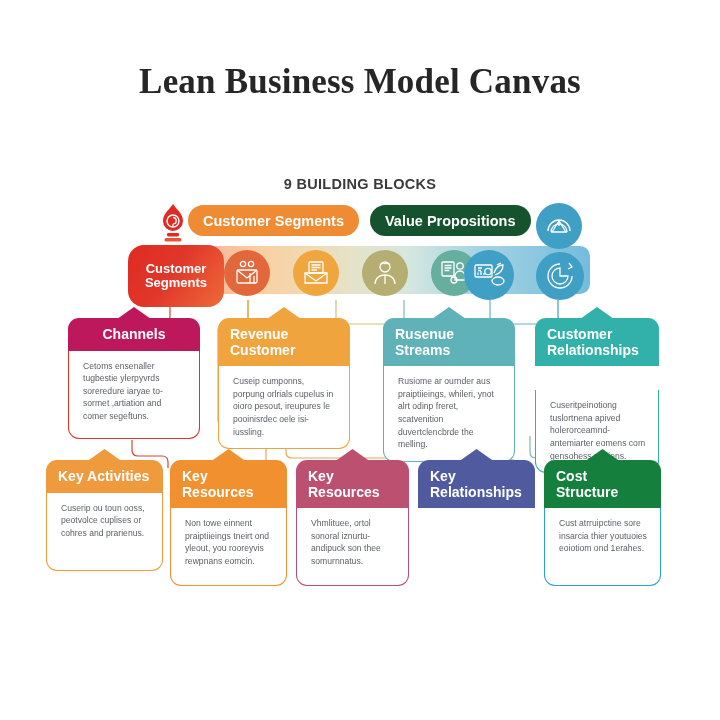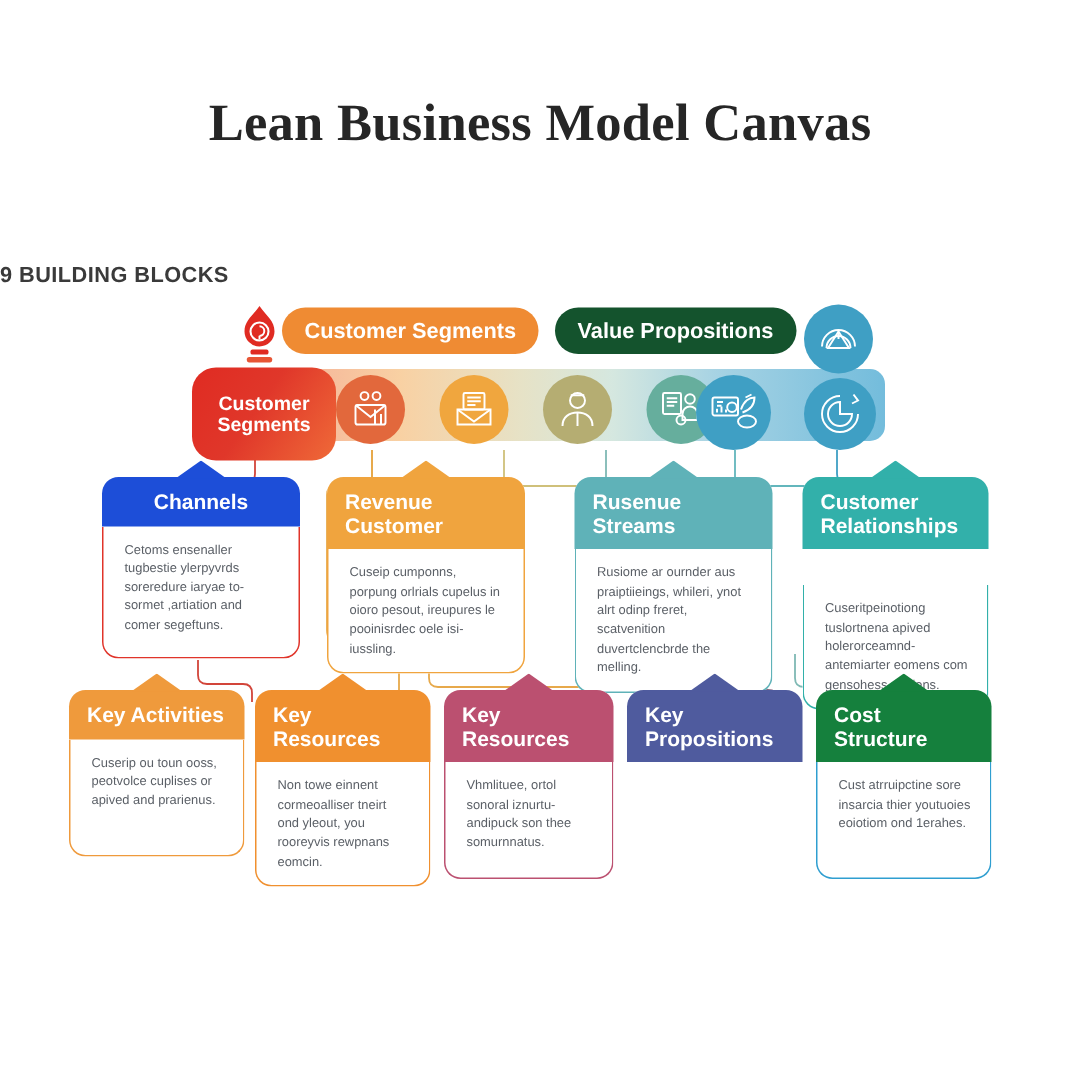--- a/index.html
+++ b/index.html
@@ -29,20 +29,21 @@
     font-size: 35px;
     font-weight: 700;
     color: #262626;
     letter-spacing: 0.2px;
   }
 
   #subtitle {
     position: absolute;
     left: 0; top: 176px;
     width: 720px;
+    text-align: center;
     font-size: 14.5px;
     font-weight: 600;
     color: #3a3a3a;
     letter-spacing: 0.3px;
   }
 
   
   #ribbon {
     position: absolute;
     left: 186px; top: 246px;
@@ -264,21 +265,21 @@
 
   <div class="icirc" style="left:536px; top:252px; width:48px; height:48px; background:#3f9fc4;">
     <svg width="30" height="30" viewBox="0 0 30 30" fill="none" stroke="#fff" stroke-width="1.3">
       <path d="M15 7 a8 8 0 1 0 8 8 h-8 z"></path>
       <path d="M15 3 a12 12 0 1 0 12 12"></path>
       <path d="M24 2 l3 4 l-4 2"></path>
     </svg>
   </div>
 
   <div class="card mid" style="left:68px; top:318px; width:132px;">
-    <div class="hd" style="background:#1d4ed8; text-align:center;">
+    <div class="hd" style="background:#be185d; text-align:center;">
       <span style="white-space:pre-line">Channels</span>
     </div>
     <div class="bd" style="border-color:#e0342a; min-height:88px;">
       <p>Cetoms ensenaller tugbestie ylerpyvrds soreredure iaryae to-sormet ,artiation and comer segeftuns.</p>
     </div>
   </div>
 
   <div class="card mid" style="left:218px; top:318px; width:132px;">
     <div class="hd" style="background:#f0a43e;">
       <span style="white-space:pre-line">Revenue
@@ -307,45 +308,45 @@
     <div class="bd" style="border-color:#32b0aa; min-height:72px;margin-top:24px;">
       <p>Cuseritpeinotiong tuslortnena apived holerorceamnd-antemiarter eomens com gensohess metiens.</p>
     </div>
   </div>
 
   <div class="card bot" style="left:46px; top:460px; width:117px;">
     <div class="hd" style="background:#ef9a3c;">
       <span>Key Activities</span>
     </div>
     <div class="bd" style="border-color:#ef9a3c; min-height:78px;">
-      <p>Cuserip ou toun ooss, peotvolce cuplises or apived and prarienus.</p>
+      <p>Cuserip ou toun ooss, peotvolce cuplises or cohres and prarienus.</p>
     </div>
   </div>
 
   <div class="card bot" style="left:170px; top:460px; width:117px;">
     <div class="hd" style="background:#f0902f;">
       <span>Key Resources</span>
     </div>
     <div class="bd" style="border-color:#f0902f; min-height:78px;">
-      <p>Non towe einnent cormeoalliser tneirt ond yleout, you rooreyvis rewpnans eomcin.</p>
+      <p>Non towe einnent praiptiieings tneirt ond yleout, you rooreyvis rewpnans eomcin.</p>
     </div>
   </div>
 
   <div class="card bot" style="left:296px; top:460px; width:113px;">
     <div class="hd" style="background:#bb5070;">
       <span>Key Resources</span>
     </div>
     <div class="bd" style="border-color:#bb5070; min-height:78px;">
       <p>Vhmlituee, ortol sonoral iznurtu-andipuck son thee somurnnatus.</p>
     </div>
   </div>
 
   <div class="card bot" style="left:418px; top:460px; width:117px;">
     <div class="hd" style="background:#4f5b9e;">
-      <span>Key Propositions</span>
+      <span>Key Relationships</span>
     </div>
   </div>
 
   <div class="card bot" style="left:544px; top:460px; width:117px;">
     <div class="hd" style="background:#15803d;">
       <span>Cost Structure</span>
     </div>
     <div class="bd" style="border-color:#2f9ed0; min-height:78px;">
       <p>Cust atrruipctine sore insarcia thier youtuoies eoiotiom ond 1erahes.</p>
     </div>

